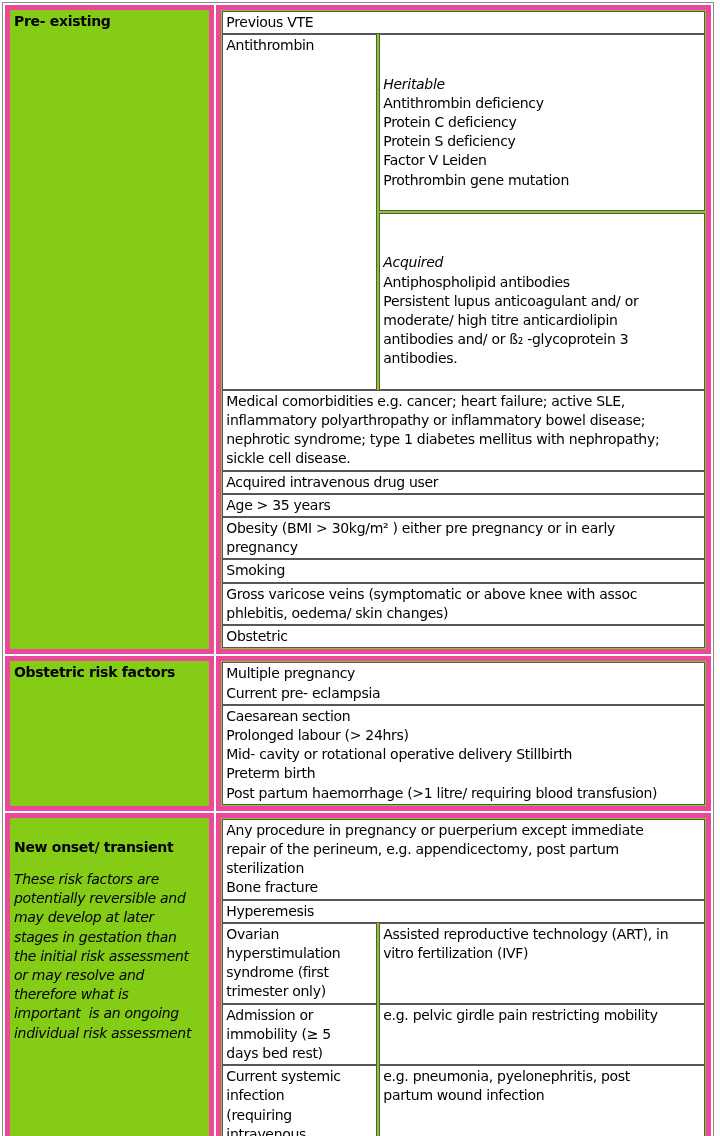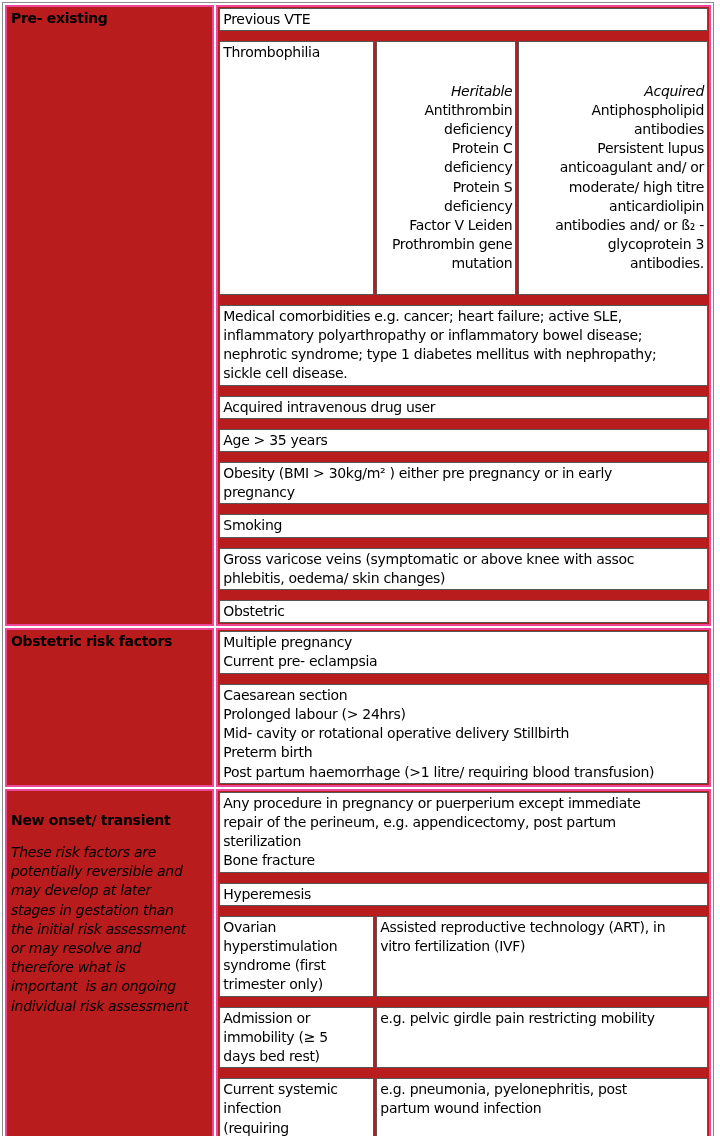--- a/index.html
+++ b/index.html
@@ -6,32 +6,32 @@
   body{
     width:720px;height:1136px;overflow:hidden;
     font-family:"DejaVu Sans","Liberation Sans",sans-serif;
     font-size:14px;line-height:19.2px;letter-spacing:-0.3px;color:#000;
   }
   table.outer{
     border-collapse:separate;border-spacing:2px;
     border:1px solid #8c8c8c;
     margin:2px 0 0 2px;width:712px;table-layout:fixed;
   }
-  td{border:2px solid #ec4899;vertical-align:top;background:#b91c1c;padding:0;margin-left:44px;}
+  td{border:5px solid #ec4899;vertical-align:top;background:#84cc16;padding:0;margin-left:44px;}
   td.lcol{padding:2px 4px;}
   td.rcol{padding:1px;}
-  .stack{display:flex;flex-direction:column;gap:10px;}
+  .stack{display:flex;flex-direction:column;gap:0;}
   .box{
     border:1px solid #565656;padding:1px 3px;background:#fff;
     white-space:pre-wrap;box-sizing:border-box;min-height:23px;
   }
   .subrow{display:flex;gap:2px;align-items:stretch;}
   .sub-left{width:155px;flex:none;}
   .sub-right{flex:1;}
-  .substack{flex:1;display:flex;flex-direction:row;gap:2px;text-align:right;}
+  .substack{flex:1;display:flex;flex-direction:column;gap:2px;}
   .it-head{font-style:italic;display:block;}
   .sec-title{font-weight:bold;}
   .sec3-title{margin-top:18px;}
   .note{font-style:italic;white-space:pre-wrap;margin-top:13px;}
 </style>
 </head>
 <body>
 
 <table class="outer">
   <colgroup>
@@ -42,21 +42,21 @@
   <tbody>
       <tr>
     <td class="lcol">
       <div class="sec-title">Pre- existing</div>
     </td>
     <td class="rcol">
       <div class="stack">
         <div class="box">Previous VTE</div>
 
         <div class="subrow">
-          <div class="box sub-left">Thrombophilia</div>
+          <div class="box sub-left">Antithrombin</div>
           <div class="substack">
             <div class="box">
               <span class="it-head">Heritable</span><span>Antithrombin deficiency
 Protein C deficiency
 Protein S deficiency
 Factor V Leiden
 Prothrombin gene mutation</span>
             </div>
             <div class="box">
               <span class="it-head">Acquired</span><span>Antiphospholipid antibodies

